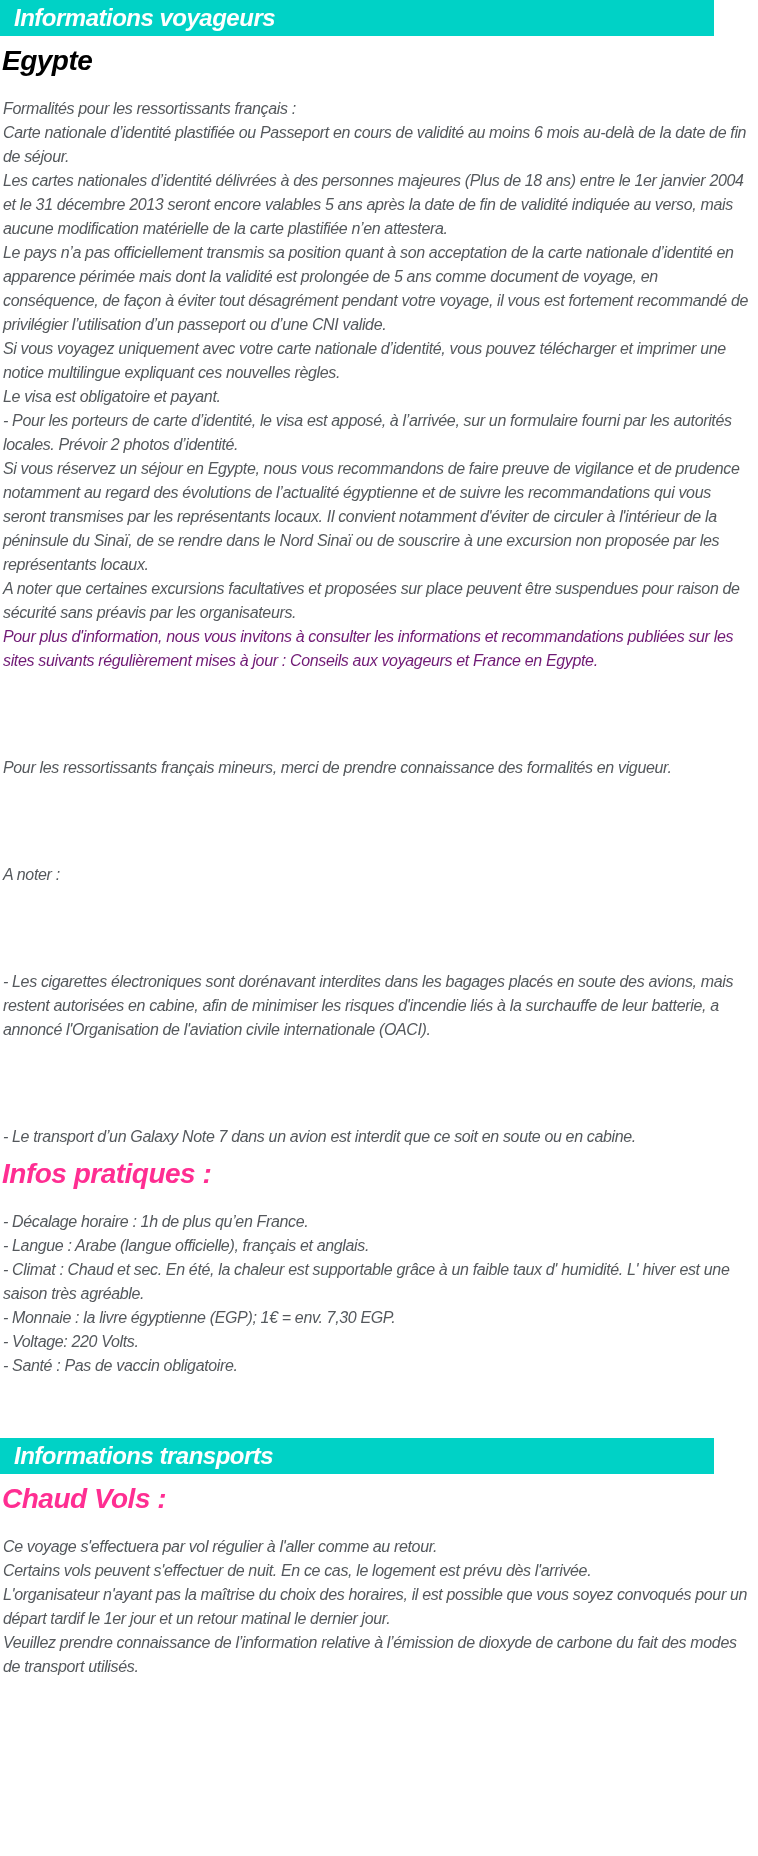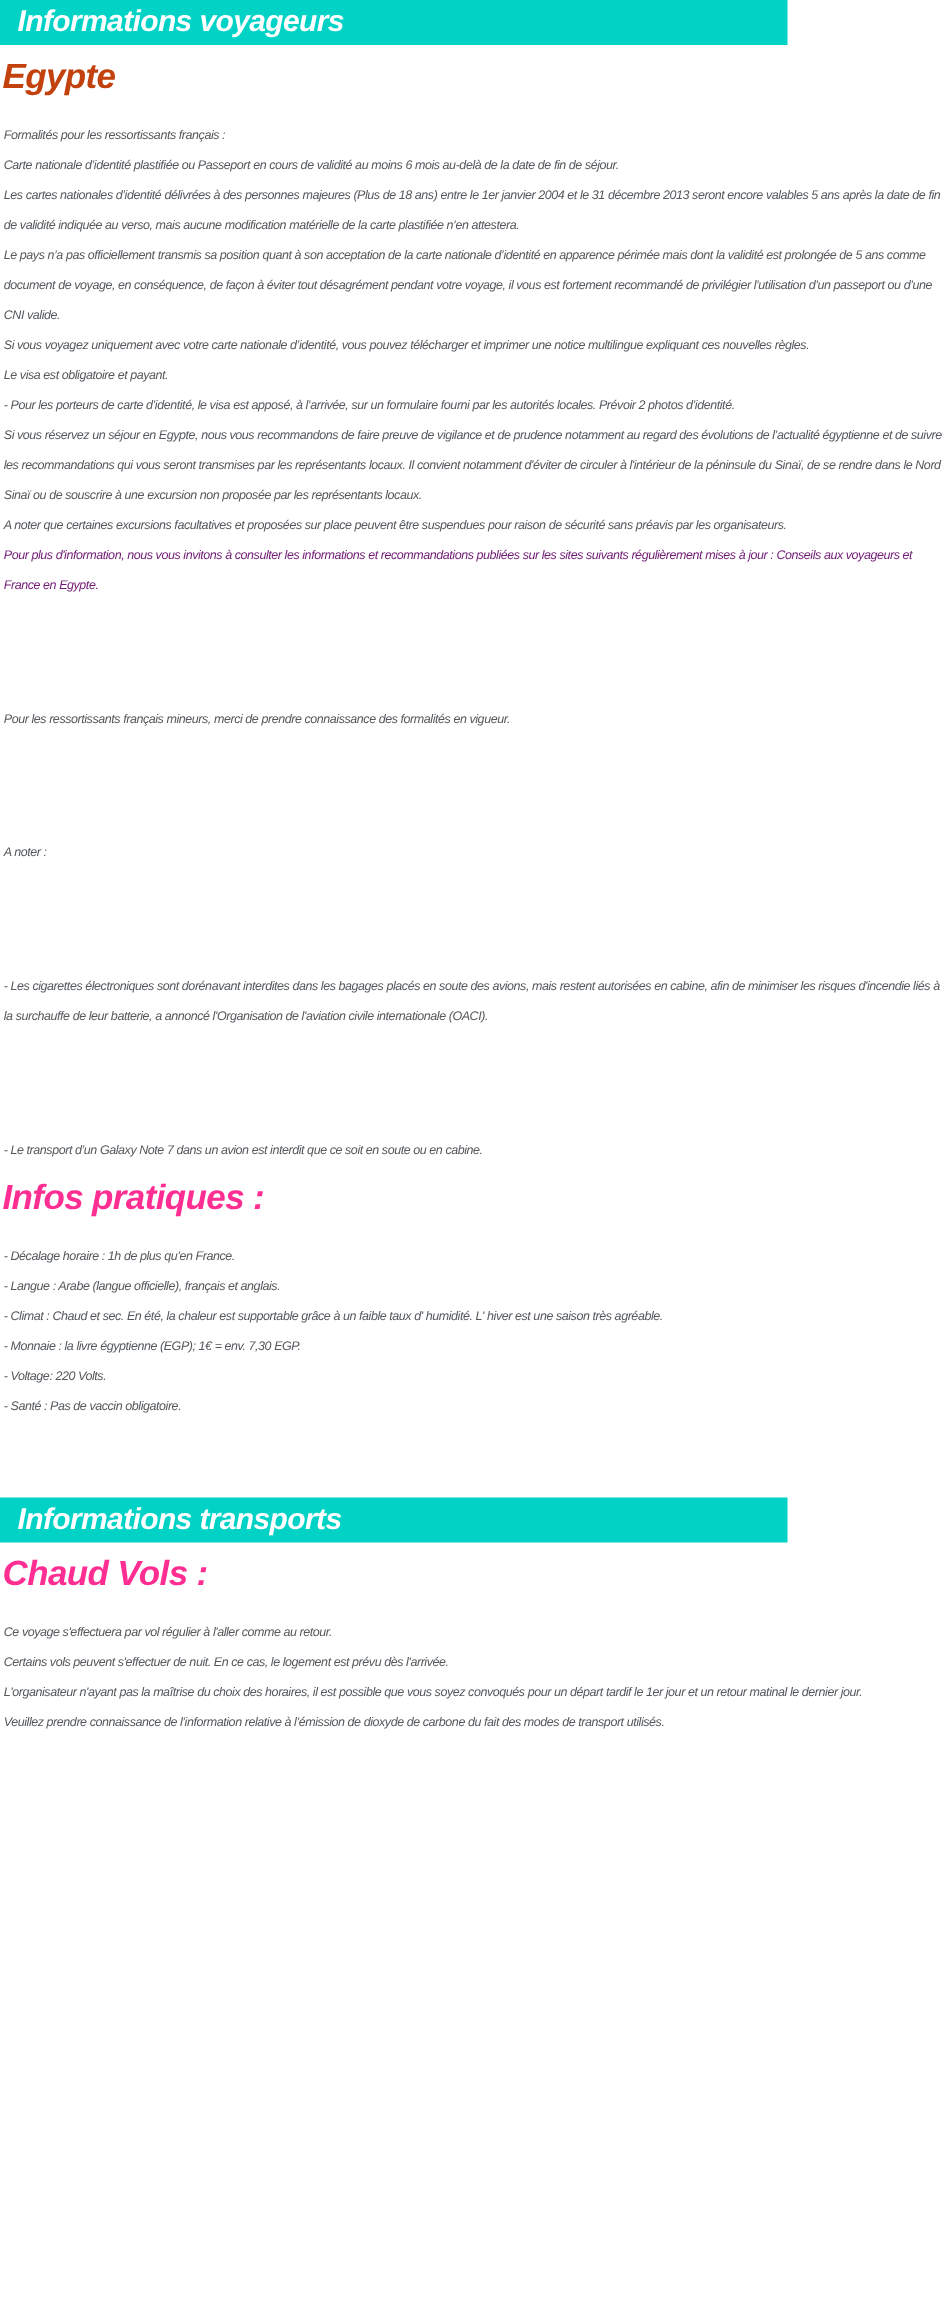--- a/index.html
+++ b/index.html
@@ -9,21 +9,21 @@
     width: 758px;
     font-family: "Liberation Sans", sans-serif;
   }
   .page {
     width: 758px;
     min-height: 1856px;
     box-sizing: border-box;
     padding-bottom: 24px;
   }
   .banner {
-    width: 630px;
+    width: 714px;
     height: 36px;
     box-sizing: border-box;
     display: flex;
     align-items: center;
     padding-left: 14px;
   }
   .banner span {
     color: #ffffff;
     font-weight: bold;
     font-style: italic;
@@ -39,36 +39,36 @@
     margin: 9px 0 0 2px;
     line-height: 32px;
   }
   .content { padding: 0 4px 0 3px; }
   .block { }
   .block.first { margin-top: 20px; }
   .block.xl { margin-top: 83px; }
   .block p {
     margin: 0;
     font-style: italic;
-    font-size: 10px;
+    font-size: 16px;
     line-height: 24px;
     letter-spacing: -0.35px;
   }
   .gap-before-banner { height: 60px; }
 </style>
 </head>
 <body>
 
 <div class="page">
 
   <div class="banner banner-voyageurs" style="background: rgb(0, 210, 198);">
     <span style="color: rgb(255, 255, 255);">Informations voyageurs</span>
   </div>
 
-  <h2 class="pink-heading" style="color: #c2410c;">Egypte</h2>
+  <h2 class="pink-heading" style="color: #000000;">Egypte</h2>
 
   <div class="content">
     <div class="block first">
       <p style="color: rgb(84, 88, 92);">Formalités pour les ressortissants français :</p>
     </div>
     <div class="block">
       <p style="color: rgb(84, 88, 92);">Carte nationale d’identité plastifiée ou Passeport en cours de validité au moins 6 mois au-delà de la date de fin de séjour.</p>
     </div>
     <div class="block">
       <p style="color: rgb(84, 88, 92);">Les cartes nationales d’identité délivrées à des personnes majeures (Plus de 18 ans) entre le 1er janvier 2004 et le 31 décembre 2013 seront encore valables 5 ans après la date de fin de validité indiquée au verso, mais aucune modification matérielle de la carte plastifiée n’en attestera.</p>

